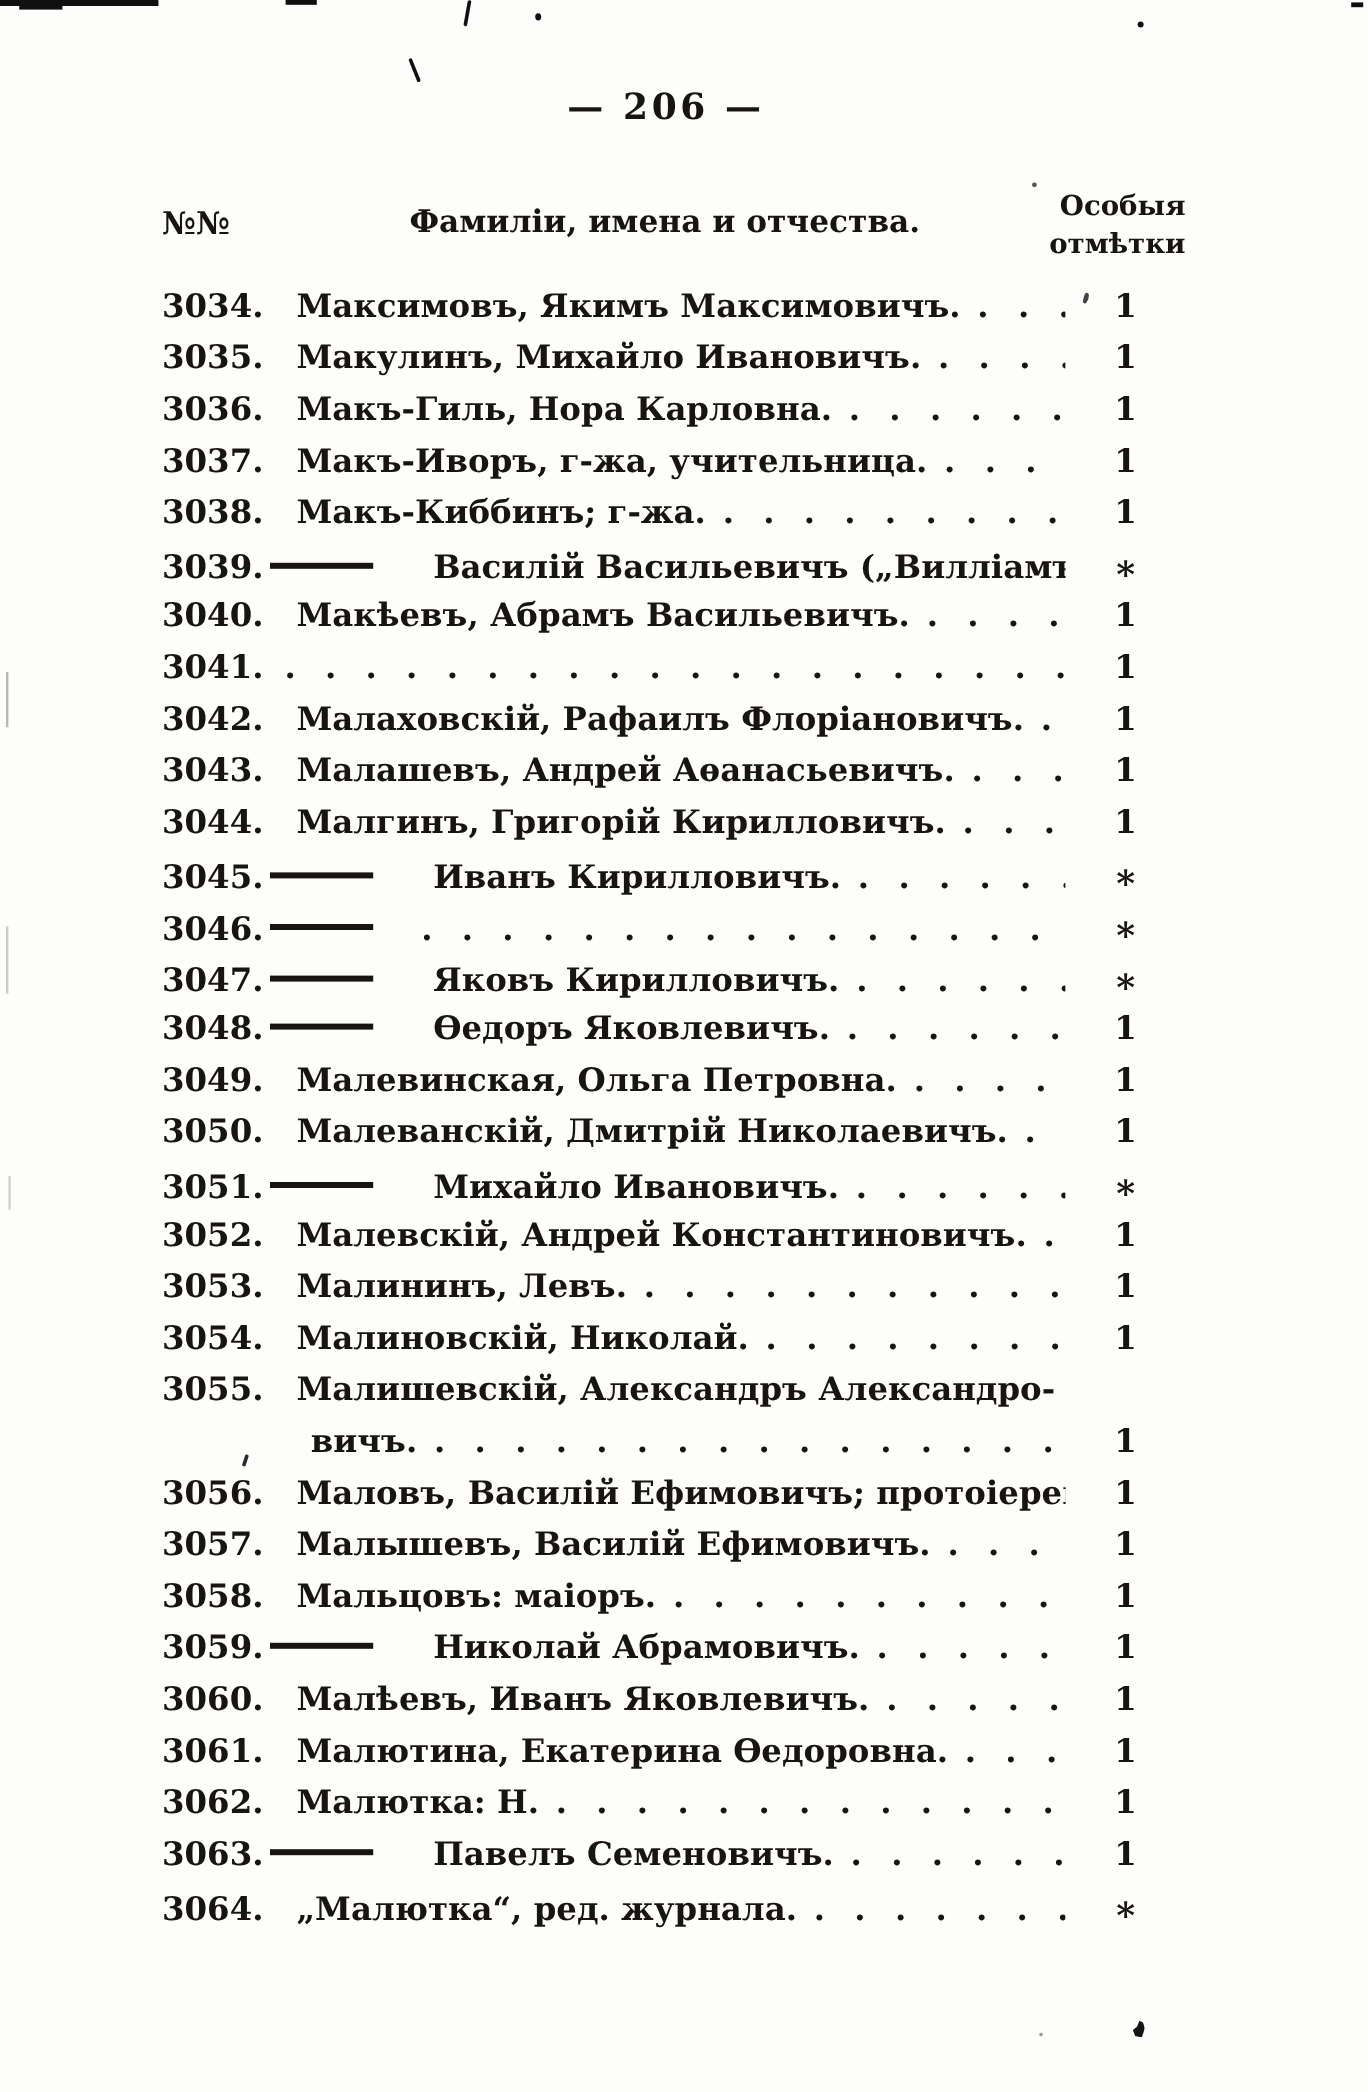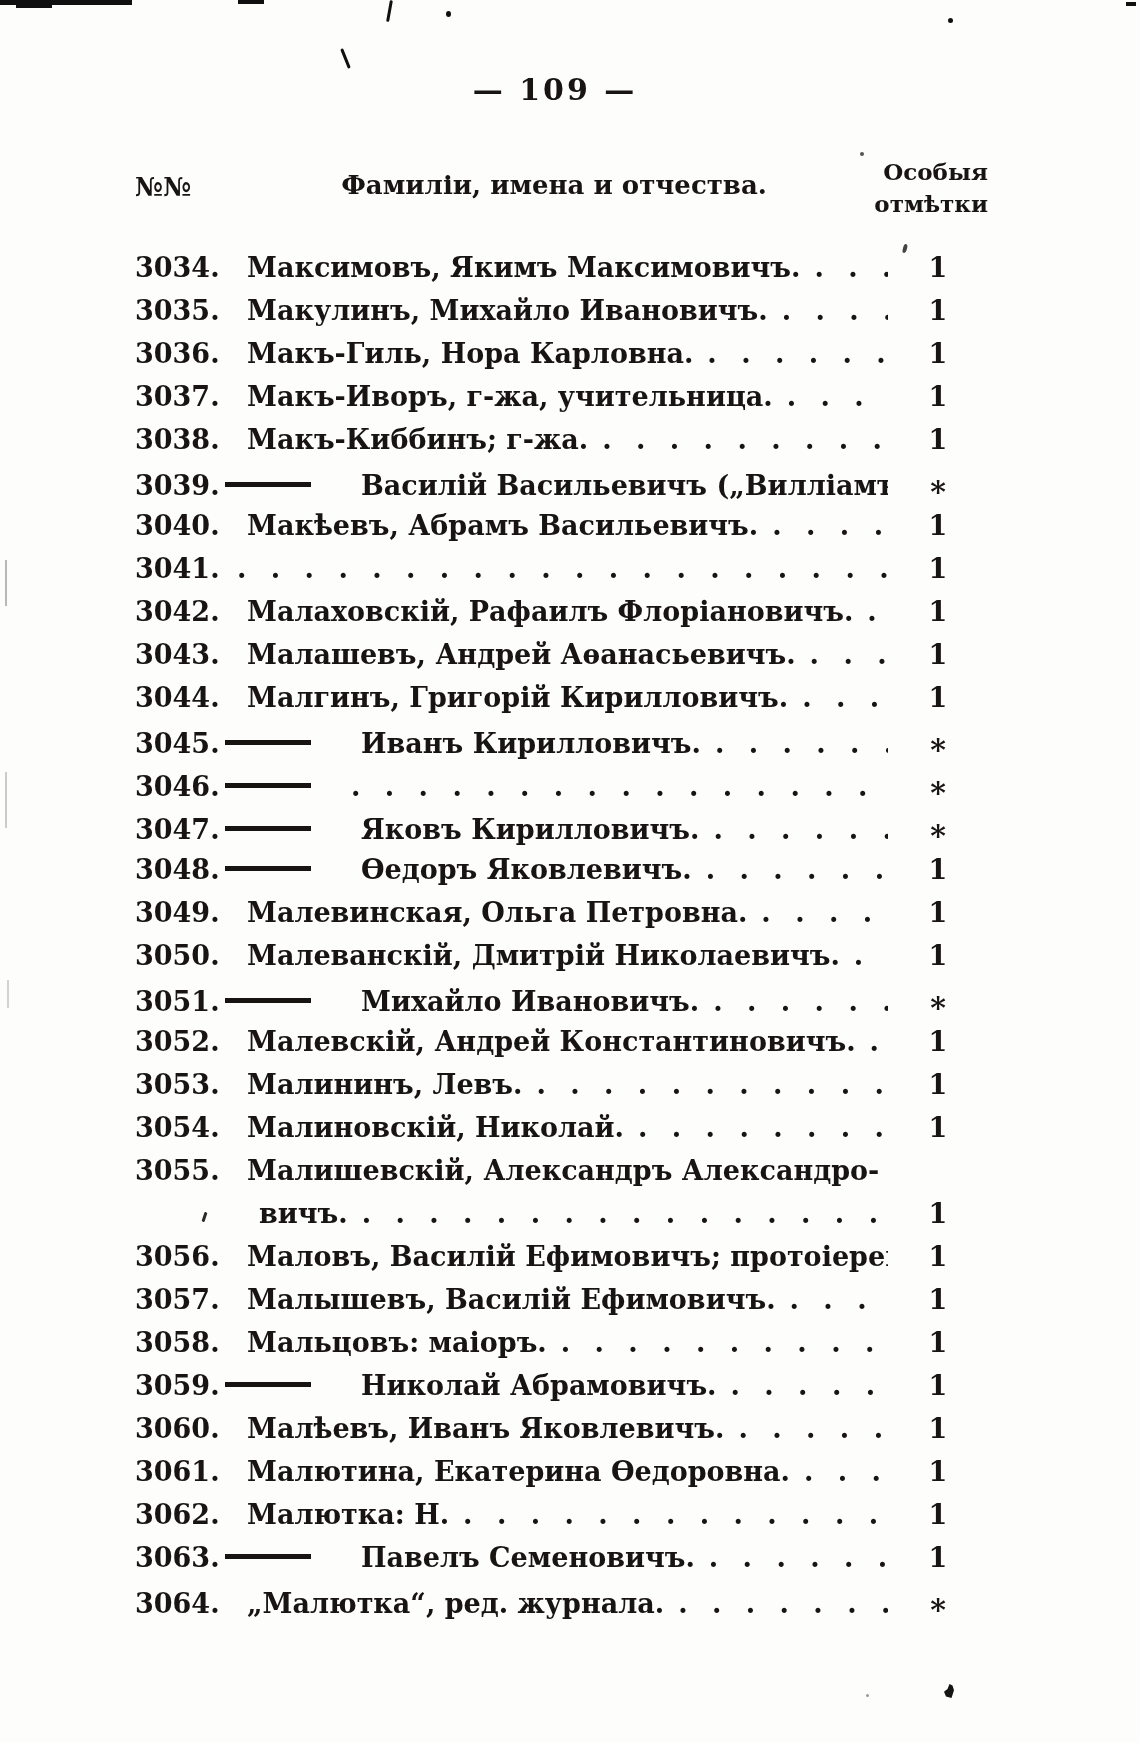--- a/index.html
+++ b/index.html
@@ -16,21 +16,21 @@
     font-size:30px;font-weight:700;letter-spacing:3px;
   }
 
   .table-header{position:absolute;top:150px;left:135px;width:853px;height:80px;}
   .col-num-header{position:absolute;left:0;top:22px;font-size:26px;font-weight:700;}
   .col-name-header{position:absolute;left:119px;top:20px;width:600px;text-align:center;
     font-size:26px;font-weight:700;}
   .col-marks-header{position:absolute;right:0;top:6px;width:170px;text-align:right;
     font-size:23px;font-weight:700;line-height:32px;}
 
-  .entries{position:absolute;top:252px;left:135px;width:853px;}
+  .entries{position:absolute;top:240px;left:135px;width:853px;}
   .row{display:flex;align-items:baseline;height:43px;font-size:27px;font-weight:700;}
   .num{flex:none;width:72px;text-align:right;white-space:nowrap;}
   .name-area{flex:1;display:flex;align-items:baseline;margin-left:16px;overflow:hidden;min-width:0;}
   .dash{flex:none;width:86px;height:5px;background:#181412;transform:translateY(-8px);margin:0 26px 0 2px;}
   .name{flex:none;white-space:nowrap;margin-left:24px;}
   .indent2{flex:none;width:12px;}
   .leader{flex:1;overflow:hidden;white-space:nowrap;margin-left:14px;word-spacing:15px;min-width:0;}
   .mark{flex:none;width:100px;text-align:center;}
   .star{display:inline-block;transform:translateY(7px);font-size:30px;}
 
@@ -69,21 +69,21 @@
   <div class="art art-dot3"></div>
   <div class="art art-corner"></div>
   <div class="art art-comma"></div>
   <div class="art art-accent"></div>
   <div class="art art-tick1"></div>
   <div class="art art-tick2"></div>
   <div class="art art-tick3"></div>
   <div class="art art-blob"></div>
   <div class="art art-dot4"></div>
 
-  <div class="page-number">— 109 —</div>
+  <div class="page-number">— 206 —</div>
 
   <div class="table-header">
     <div class="col-num-header">№№</div>
     <div class="col-name-header">Фамиліи, имена и отчества.</div>
     <div class="col-marks-header">
       <div>Особыя</div>
       <div>отмѣтки</div>
     </div>
   </div>
 

